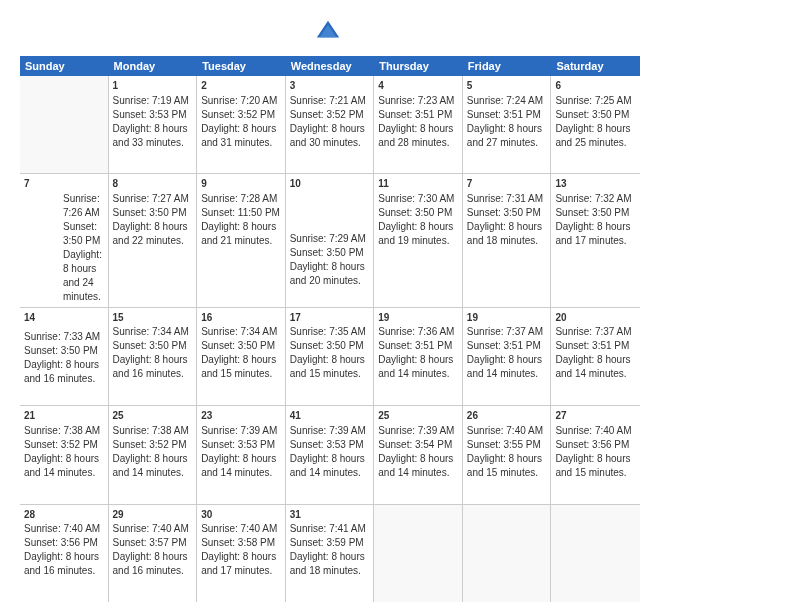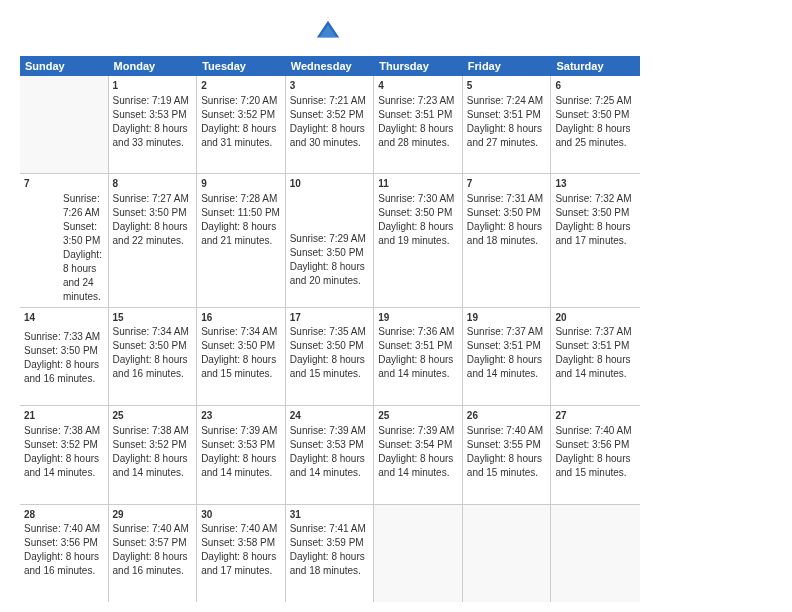--- a/index.html
+++ b/index.html
@@ -291,21 +291,21 @@
 Sunset: 3:52 PM
 Daylight: 8 hours and 14 minutes.</div>
           </div>
           <div class="cal-cell">
             <span class="day-num">23</span>
             <div class="cell-info" style="white-space: pre-line;">Sunrise: 7:39 AM
 Sunset: 3:53 PM
 Daylight: 8 hours and 14 minutes.</div>
           </div>
           <div class="cal-cell">
-            <span class="day-num">24</span>
+            <span class="day-num">41</span>
             <div class="cell-info" style="white-space: pre-line;">Sunrise: 7:39 AM
 Sunset: 3:53 PM
 Daylight: 8 hours and 14 minutes.</div>
           </div>
           <div class="cal-cell">
             <span class="day-num">25</span>
             <div class="cell-info" style="white-space: pre-line;">Sunrise: 7:39 AM
 Sunset: 3:54 PM
 Daylight: 8 hours and 14 minutes.</div>
           </div>

